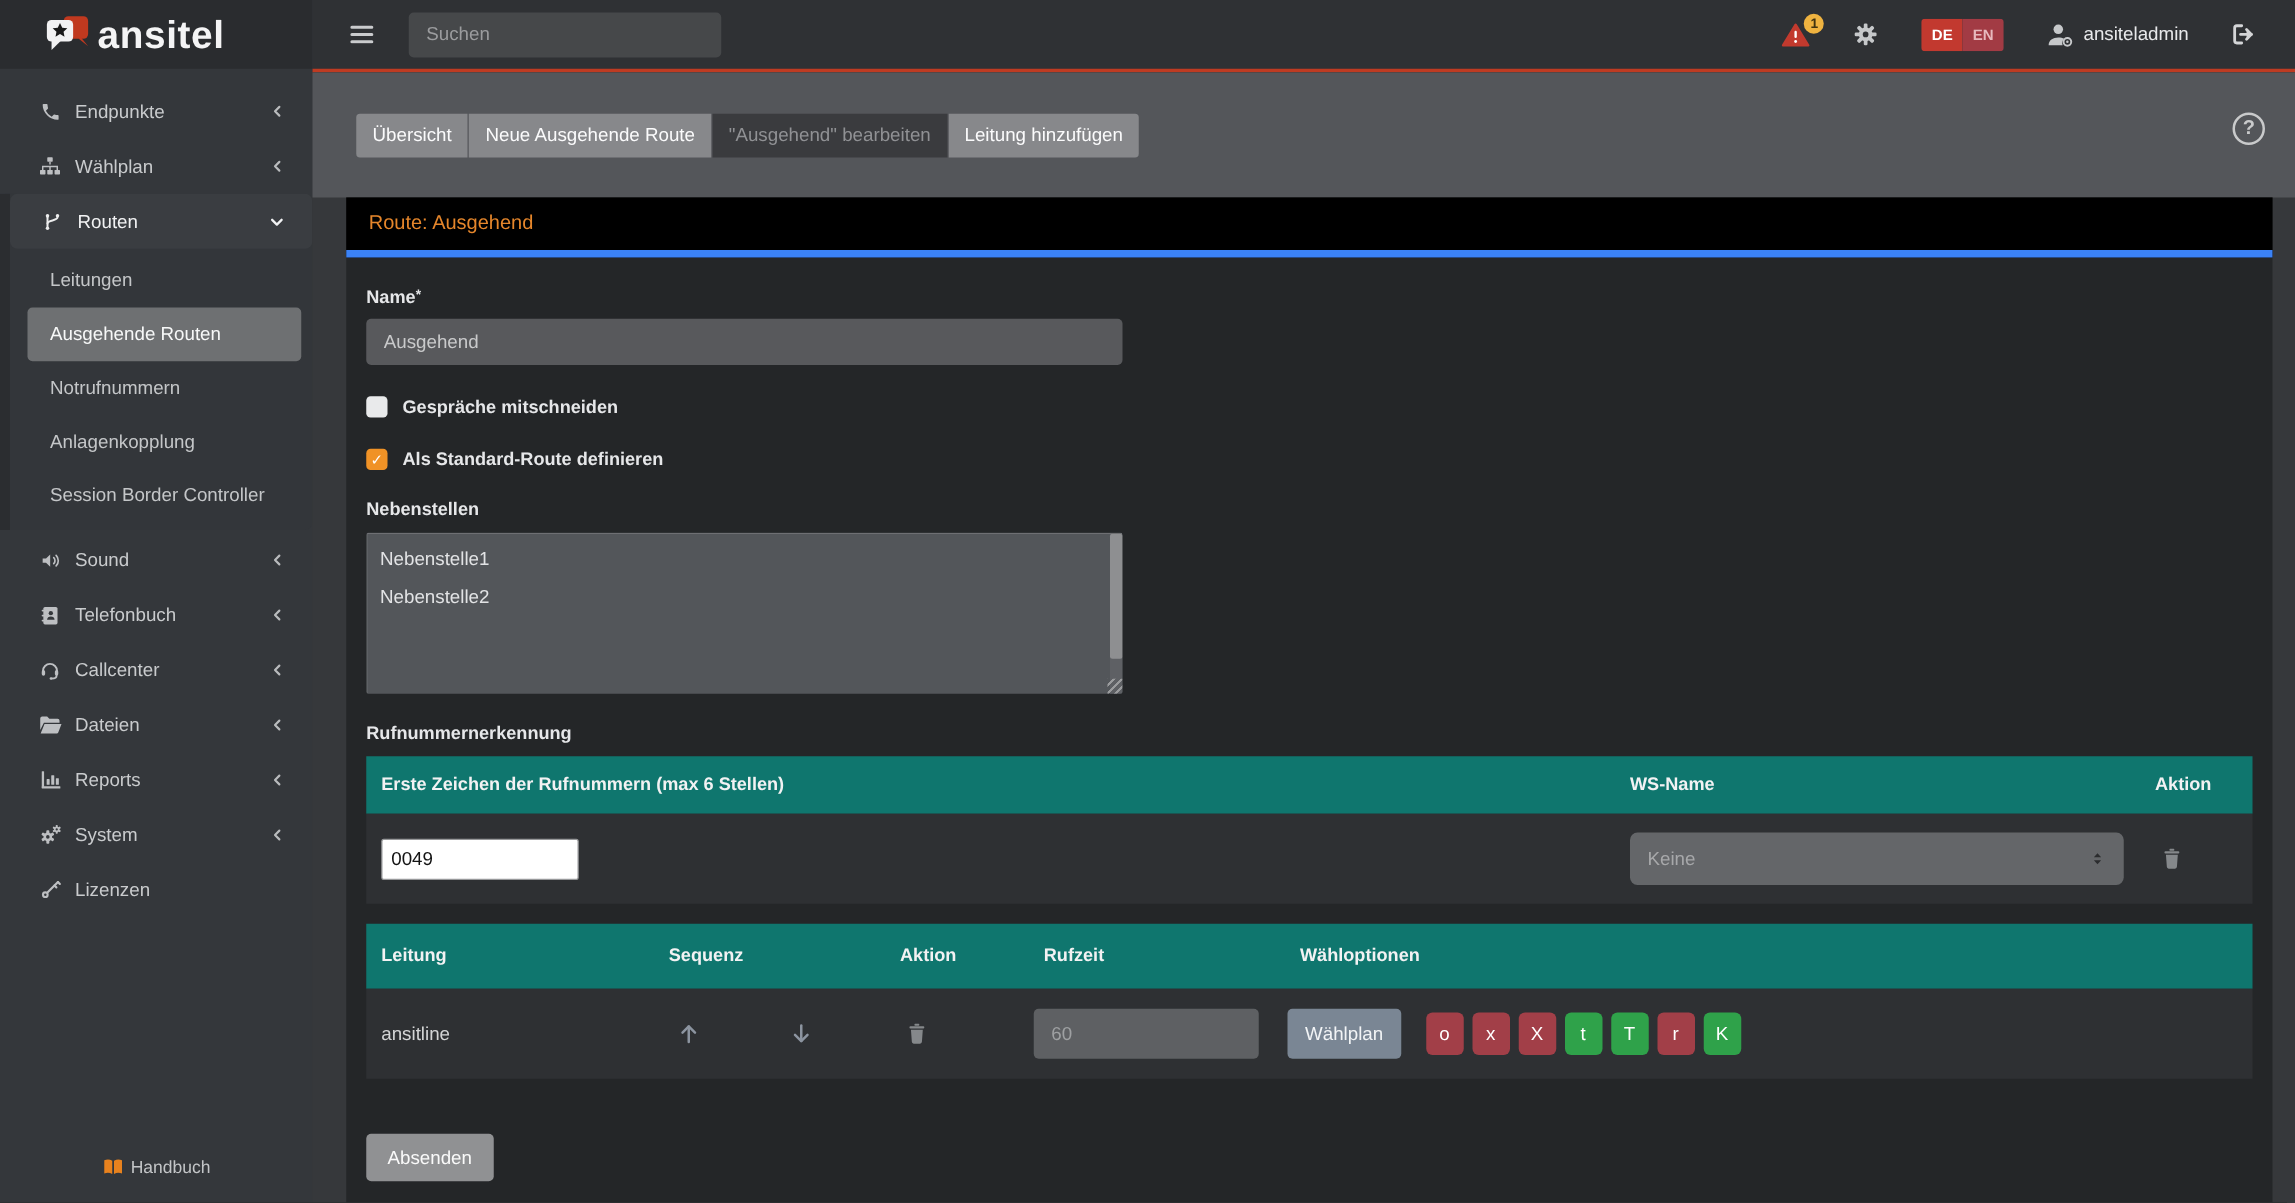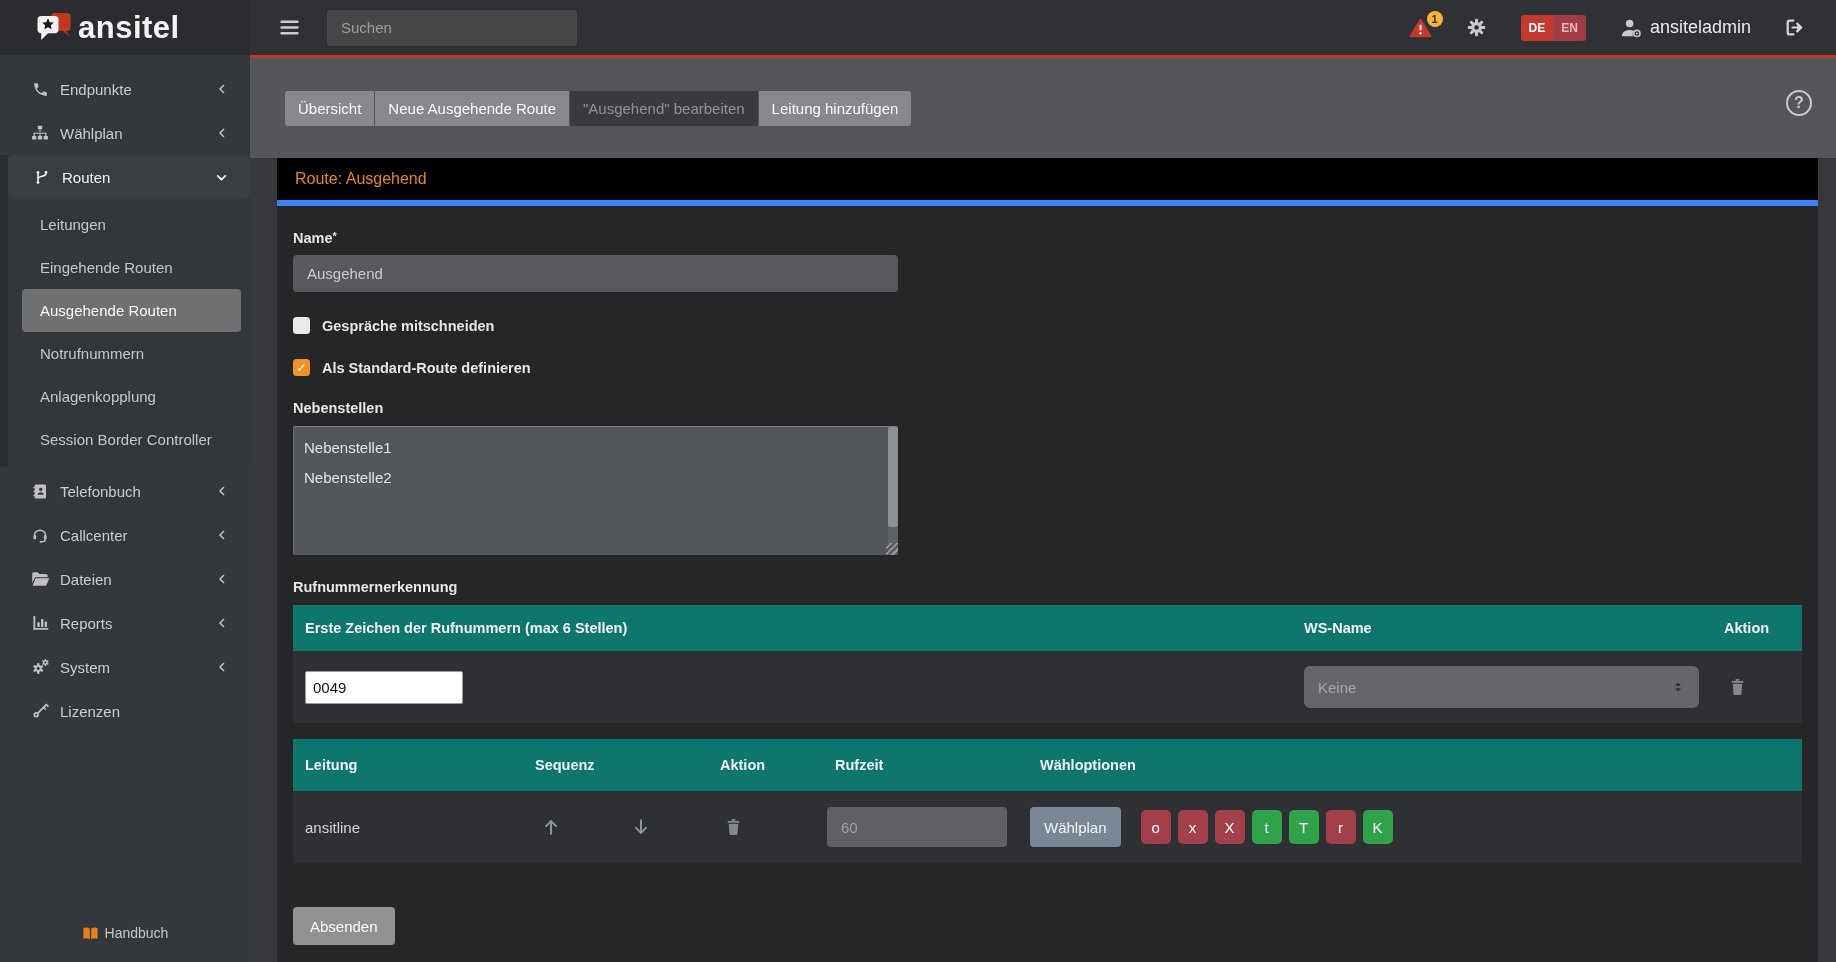--- a/index.html
+++ b/index.html
@@ -33,21 +33,21 @@
   .search { width:250px; height:36px; background:#46484a; border:none; border-radius:4px; color:#d7d8da; font-size:15px; padding:0 14px; font-family:"Liberation Sans",sans-serif; }
   .search::placeholder { color:#9b9c9e; }
   .topbar-right { margin-left:auto; display:flex; align-items:center; padding-right:30px; gap:34px; }
   .alert-wrap { position:relative; cursor:pointer; display:flex; }
   .alert-badge { position:absolute; top:-7px; right:-11px; background:#efb340; color:#40330f; font-size:11px; font-weight:700; min-width:16px; height:16px; border-radius:8px; display:flex; align-items:center; justify-content:center; padding:0 4px; }
   .gear-btn { cursor:pointer; display:flex; color:#c6c8ca; }
   .lang { display:flex; border-radius:3px; overflow:hidden; cursor:pointer; font-size:12px; font-weight:700; }
   .lang-de { background:#c2392f; color:#ffffff; padding:6px 8px; }
   .lang-en { background:#a23b44; color:#e7b9bd; padding:6px 8px; }
   .user-wrap { display:flex; align-items:center; gap:8px; cursor:pointer; }
-  .user-name { color:#e8e9eb; font-size:18px; }
+  .user-name { color:#e8e9eb; font-size:15px; }
   .logout-btn { cursor:pointer; display:flex; color:#d4d5d7; }
 
   .content { flex:1; position:relative; background:#36383b; min-height:0; }
   .content-head { height:100px; background:#54565a; position:relative; }
   .tabs { position:absolute; left:35px; top:33px; display:flex; gap:1px; }
   .tab { height:35px; display:flex; align-items:center; padding:0 13px; background:#87888b; color:#fbfbfc; font-size:15px; cursor:pointer; border:none; font-family:"Liberation Sans",sans-serif;text-align:center; }
   .tab:first-child { border-radius:3px 0 0 3px; }
   .tab:last-child { border-radius:0 3px 3px 0; }
   .tab.active { background:#3a3b3e; color:#909194; }
   .help { position:absolute; right:24px; top:32px; width:26px; height:26px; border:2px solid #c9cacb; border-radius:50%; color:#c9cacb; font-size:16px; font-weight:700; display:flex; align-items:center; justify-content:center; cursor:pointer; }
@@ -170,38 +170,49 @@
           <span class="chev">
             <svg width="13" height="13" viewBox="0 0 24 24" fill="none" stroke="currentColor" stroke-width="3.4" stroke-linecap="round" stroke-linejoin="round">
                 <path d="M5 9l7 7 7-7"></path>
               </svg>
           </span>
         </div>
         <div class="subnav">
           <div class="subnav-item">
               <span>Leitungen</span>
             </div>
-          <div class="subnav-item">
-              <span>Eingehende Routen</span>
-            </div>
           <div class="subnav-item active">
               <span>Ausgehende Routen</span>
             </div>
           <div class="subnav-item">
               <span>Notrufnummern</span>
             </div>
           <div class="subnav-item">
               <span>Anlagenkopplung</span>
             </div>
           <div class="subnav-item">
               <span>Session Border Controller</span>
             </div>
         </div>
       </div>
 
+      <div class="nav-item">
+        <span class="nav-ico">
+          <svg width="19" height="17" viewBox="0 0 24 24">
+              <path d="M3 9.5v5h3.8l4.7 4.5v-14L6.8 9.5H3z" fill="currentColor"></path>
+              <path d="M15.5 8.6a4.8 4.8 0 0 1 0 6.8M18.2 6a8.6 8.6 0 0 1 0 12" stroke="currentColor" stroke-width="1.9" fill="none" stroke-linecap="round"></path>
+            </svg>
+        </span>
+        <span class="nav-label">Sound</span>
+        <span class="chev">
+          <svg width="12" height="12" viewBox="0 0 24 24" fill="none" stroke="currentColor" stroke-width="3.4" stroke-linecap="round" stroke-linejoin="round">
+              <path d="M15 5l-7 7 7 7"></path>
+            </svg>
+        </span>
+      </div>
 
       <div class="nav-item">
         <span class="nav-ico">
           <svg width="16" height="17" viewBox="0 0 24 24">
               <rect x="4" y="1.5" width="17" height="21" rx="2" fill="currentColor"></rect>
               <rect x="2" y="5" width="3" height="2" rx="1" fill="currentColor"></rect>
               <rect x="2" y="11" width="3" height="2" rx="1" fill="currentColor"></rect>
               <rect x="2" y="17" width="3" height="2" rx="1" fill="currentColor"></rect>
               <circle cx="13" cy="9" r="2.6" fill="#34373b"></circle>
               <path d="M8.5 17c0-2.6 2-4 4.5-4s4.5 1.4 4.5 4z" fill="#34373b"></path>

